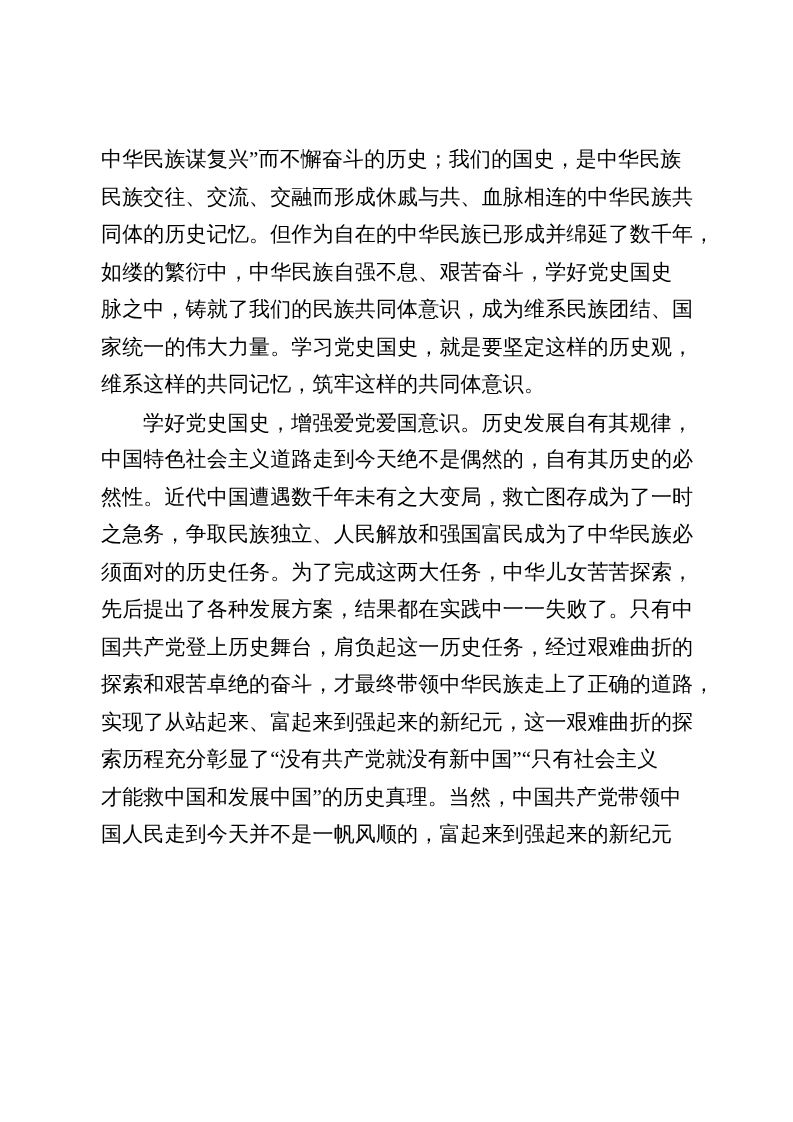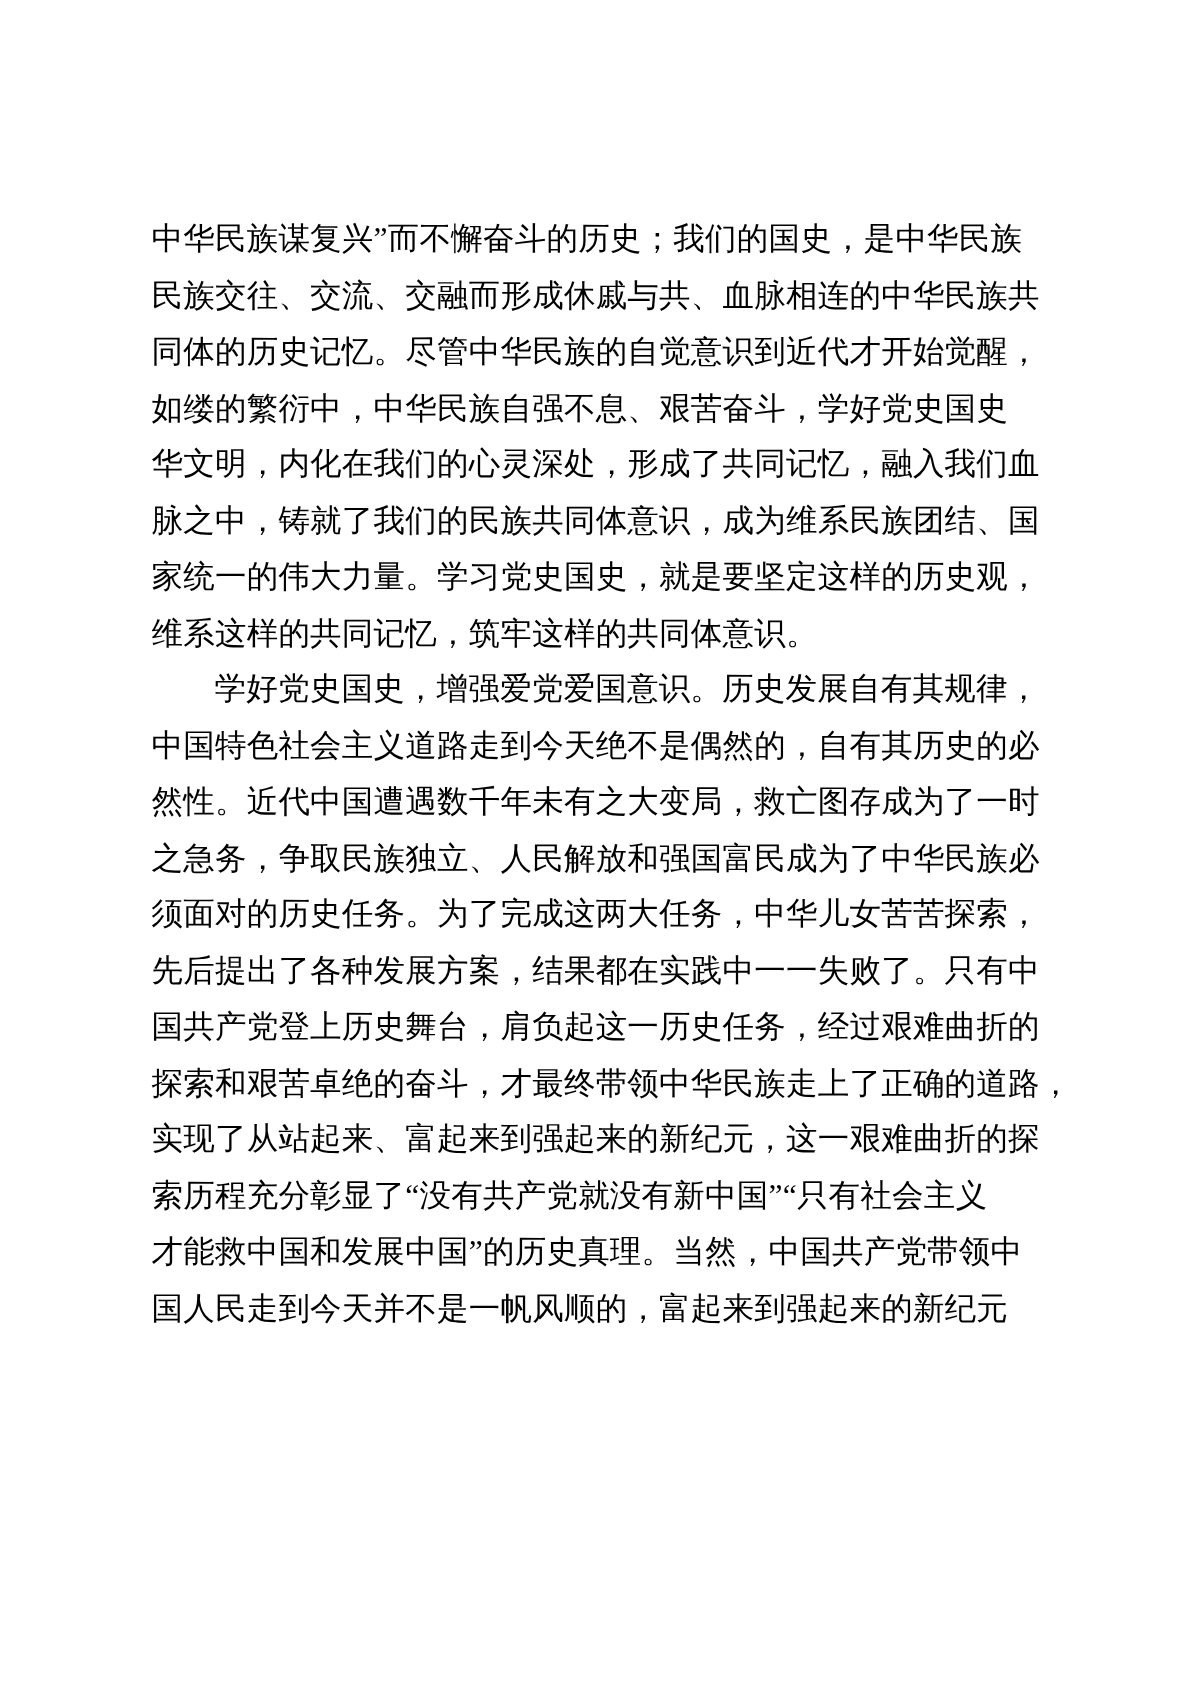--- a/index.html
+++ b/index.html
@@ -43,23 +43,22 @@
 </style>
 </head>
 <body>
 
 <div class="page">
   <div class="content">
 
     <div class="para">
       <div class="line">中华民族谋复兴”而不懈奋斗的历史；我们的国史，是中华民族</div>
       <div class="line">民族交往、交流、交融而形成休戚与共、血脉相连的中华民族共</div>
-      <div class="line">同体的历史记忆。尽管中华民族的自觉意识到近代才开始觉醒，</div>
+      <div class="line">同体的历史记忆。但作为自在的中华民族已形成并绵延了数千年，</div>
       <div class="line">如缕的繁衍中，中华民族自强不息、艰苦奋斗，学好党史国史</div>
-      <div class="line">华文明，内化在我们的心灵深处，形成了共同记忆，融入我们血</div>
       <div class="line">脉之中，铸就了我们的民族共同体意识，成为维系民族团结、国</div>
       <div class="line">家统一的伟大力量。学习党史国史，就是要坚定这样的历史观，</div>
       <div class="line">维系这样的共同记忆，筑牢这样的共同体意识。</div>
     </div>
 
     <div class="para">
       <div class="line first-line"><span class="lead-bold">学好党史国史，增强爱党爱国意识。</span><span>历史发展自有其规律，</span></div>
       <div class="line">中国特色社会主义道路走到今天绝不是偶然的，自有其历史的必</div>
       <div class="line">然性。近代中国遭遇数千年未有之大变局，救亡图存成为了一时</div>
       <div class="line">之急务，争取民族独立、人民解放和强国富民成为了中华民族必</div>

